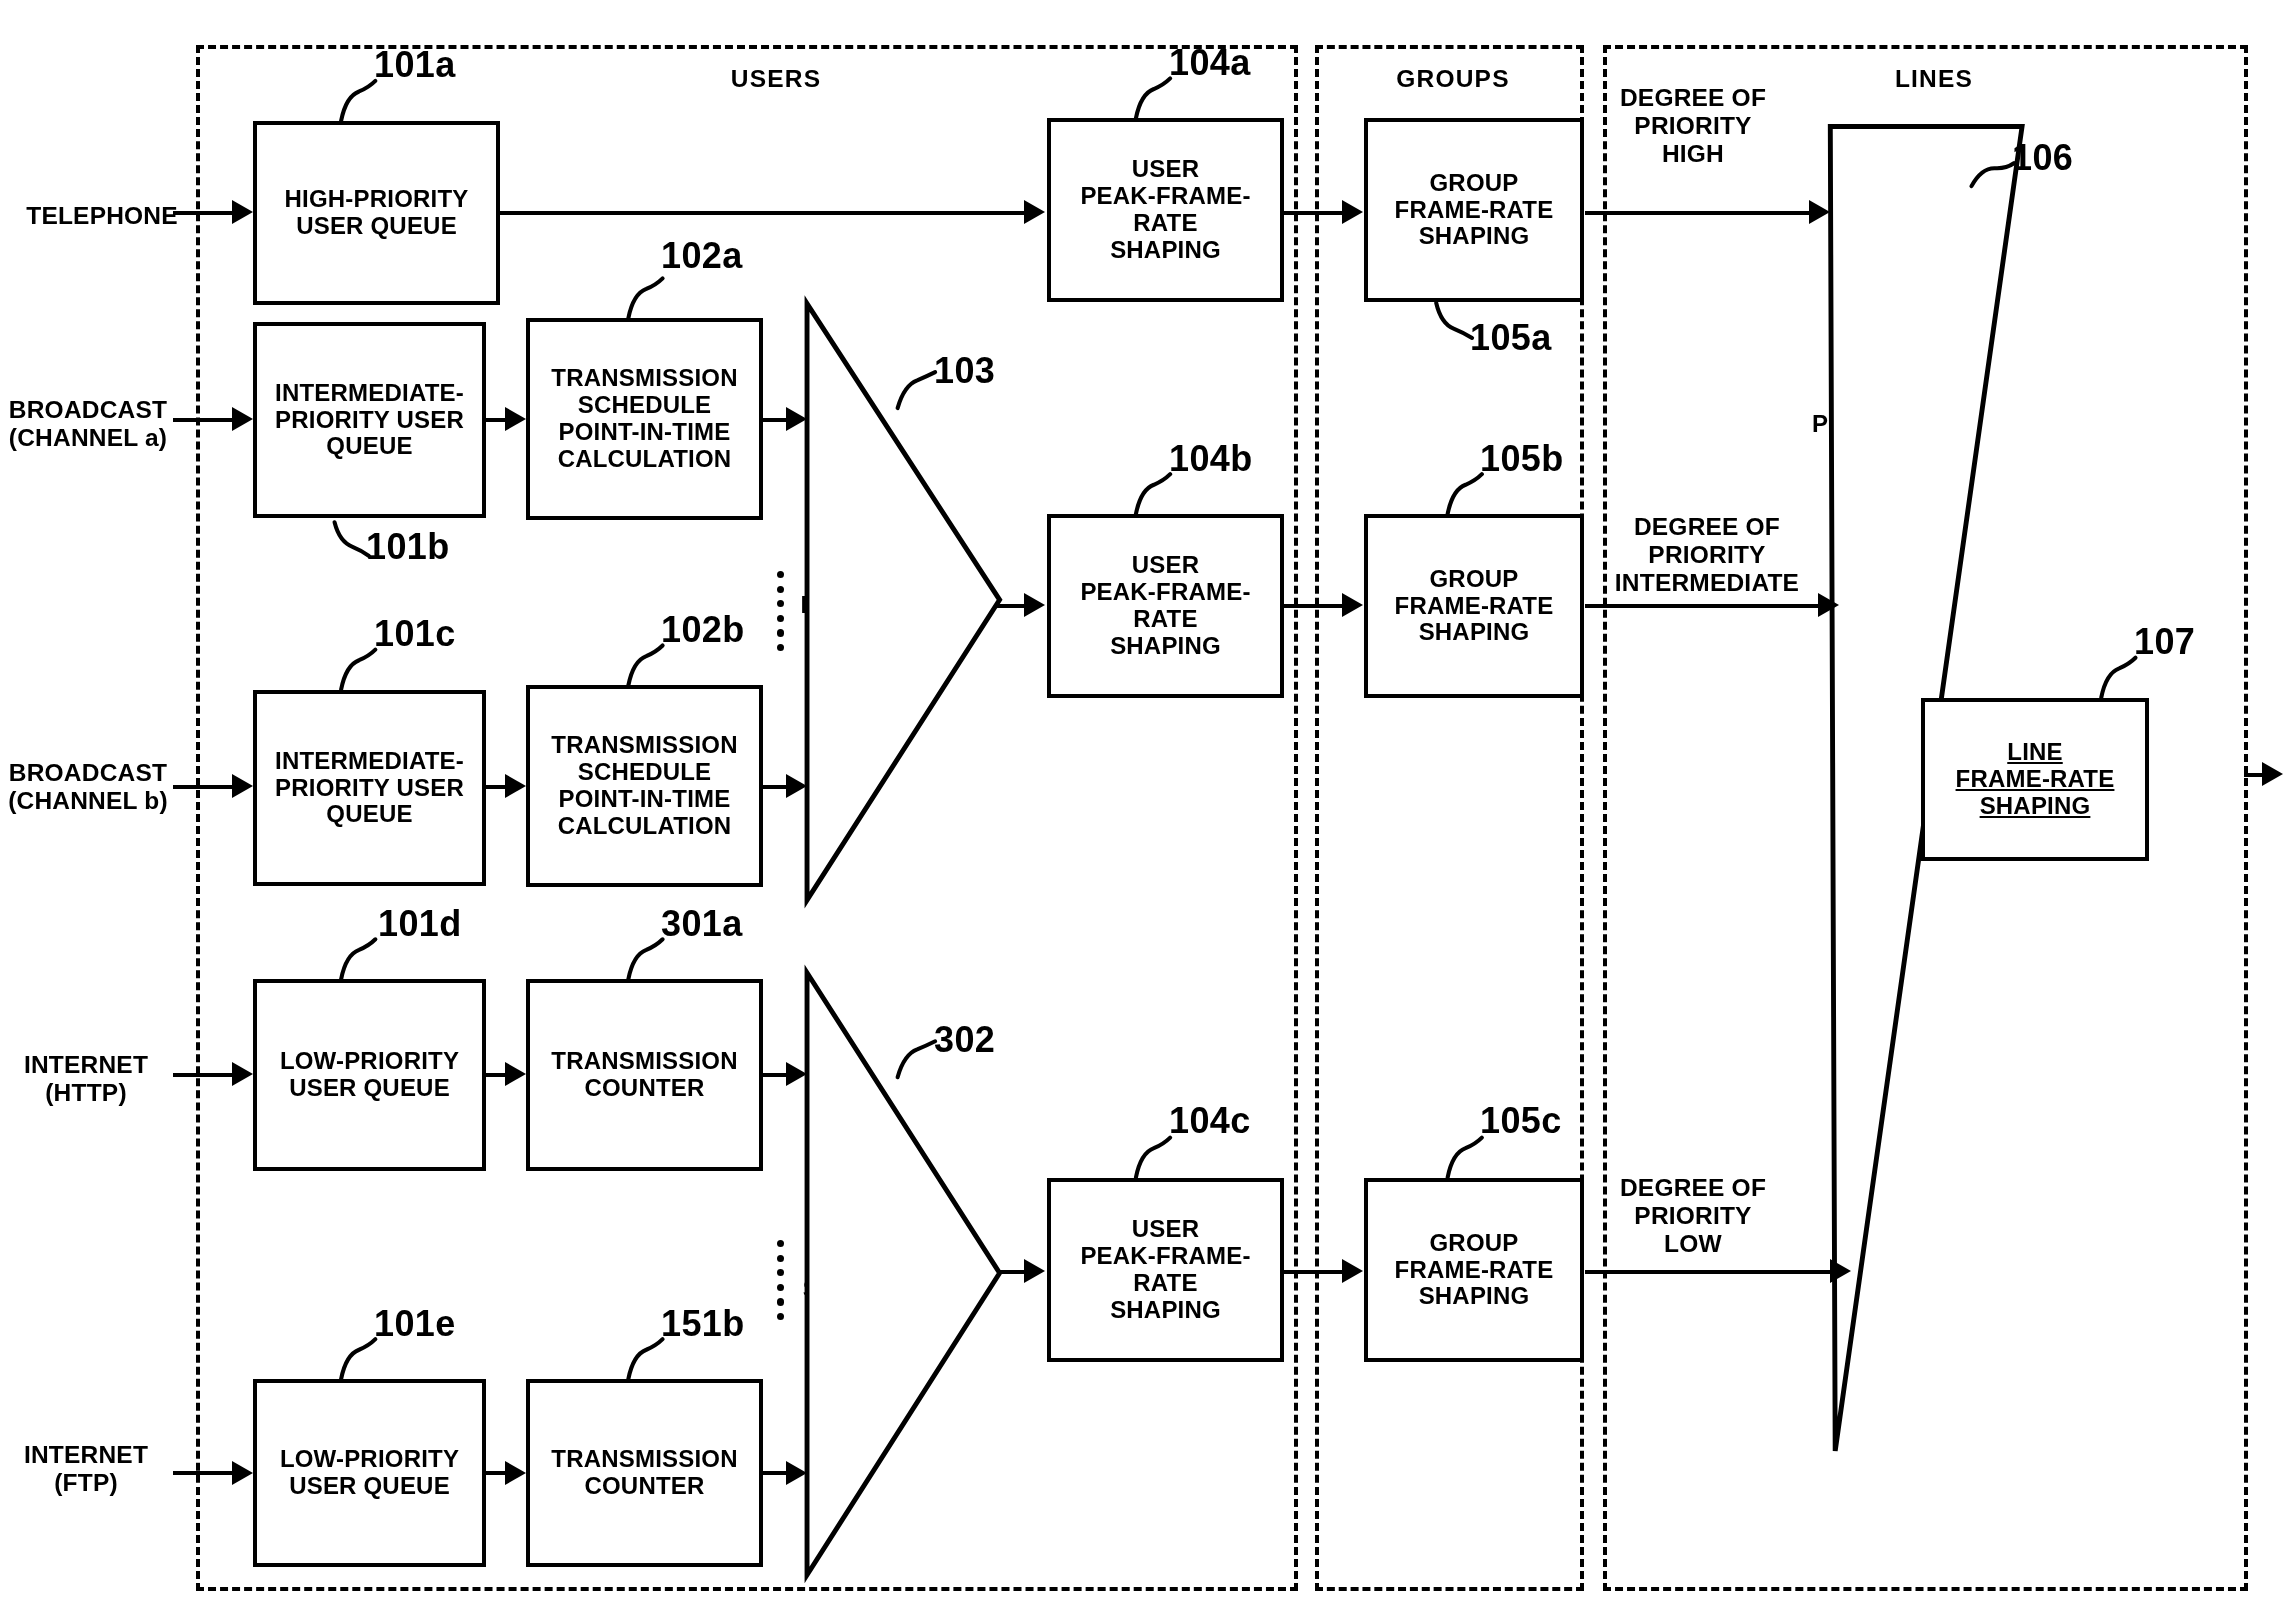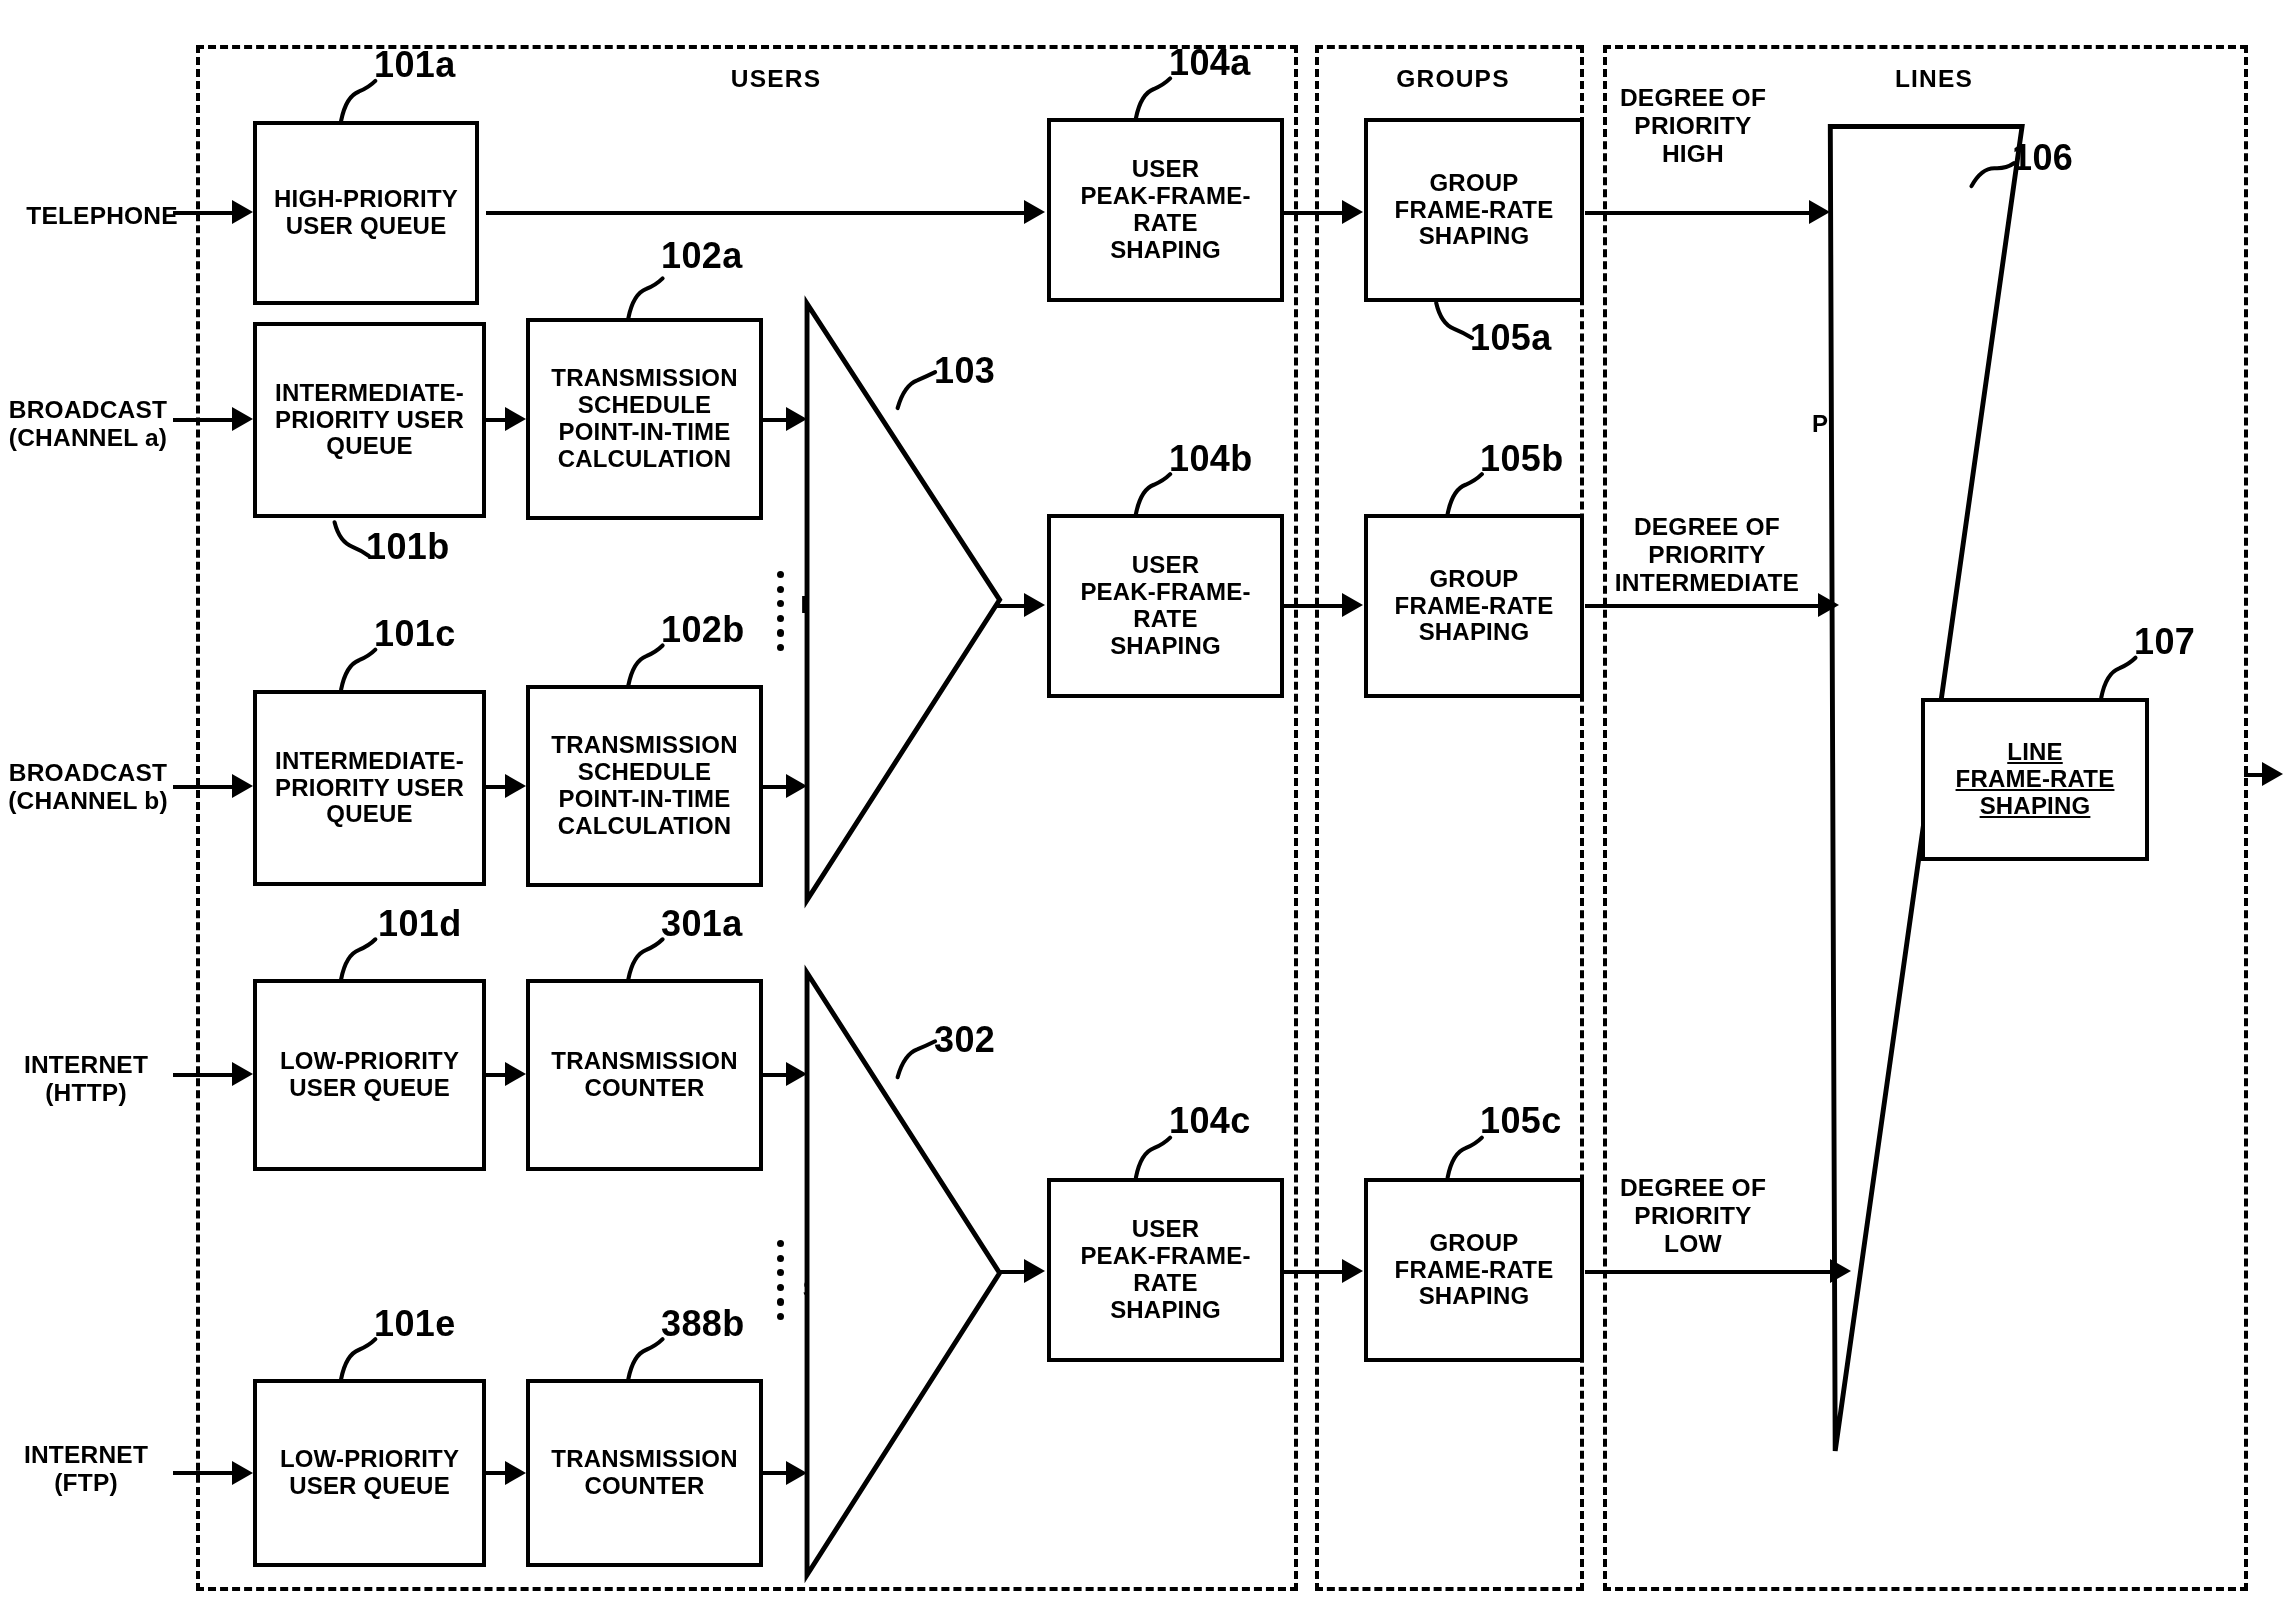--- a/index.html
+++ b/index.html
@@ -112,21 +112,21 @@
   <div class="lbl" style="left:90px;top:216px;margin-left:12px;">TELEPHONE</div>
   <div class="lbl" style="left:88px;top:424px;">BROADCAST
 (CHANNEL a)</div>
   <div class="lbl" style="left:88px;top:787px;">BROADCAST
 (CHANNEL b)</div>
   <div class="lbl" style="left:86px;top:1079px;">INTERNET
 (HTTP)</div>
   <div class="lbl" style="left:86px;top:1469px;">INTERNET
 (FTP)</div>
 
-  <div class="box" style="left:253px;top:121px;width:226px;height:184px;">
+  <div class="box" style="left:253px;top:121px;width:247px;height:184px;">
     <div class="txt">HIGH-PRIORITY
 USER QUEUE</div>
   </div>
   <div class="box" style="left:253px;top:322px;width:233px;height:196px;">
     <div class="txt">INTERMEDIATE-
 PRIORITY USER
 QUEUE</div>
   </div>
   <div class="box" style="left:253px;top:690px;width:233px;height:196px;">
     <div class="txt">INTERMEDIATE-
@@ -346,21 +346,21 @@
   <div class="ref" style="left:374px;top:47px;">101a</div>
   <div class="ref" style="left:366px;top:529px;">101b</div>
   <div class="ref" style="left:374px;top:616px;">101c</div>
   <div class="ref" style="left:378px;top:906px;">101d</div>
   <div class="ref" style="left:374px;top:1306px;">101e</div>
 
   <div class="ref" style="left:661px;top:238px;">102a</div>
   <div class="ref" style="left:661px;top:612px;">102b</div>
 
   <div class="ref" style="left:661px;top:906px;">301a</div>
-  <div class="ref" style="left:661px;top:1306px;">388b</div>
+  <div class="ref" style="left:661px;top:1306px;">151b</div>
 
   <div class="ref" style="left:934px;top:353px;">103</div>
   <div class="ref" style="left:934px;top:1022px;">302</div>
 
   <div class="ref" style="left:1169px;top:45px;">104a</div>
   <div class="ref" style="left:1169px;top:441px;">104b</div>
   <div class="ref" style="left:1169px;top:1103px;">104c</div>
 
   <div class="ref" style="left:1470px;top:320px;">105a</div>
   <div class="ref" style="left:1480px;top:441px;">105b</div>

